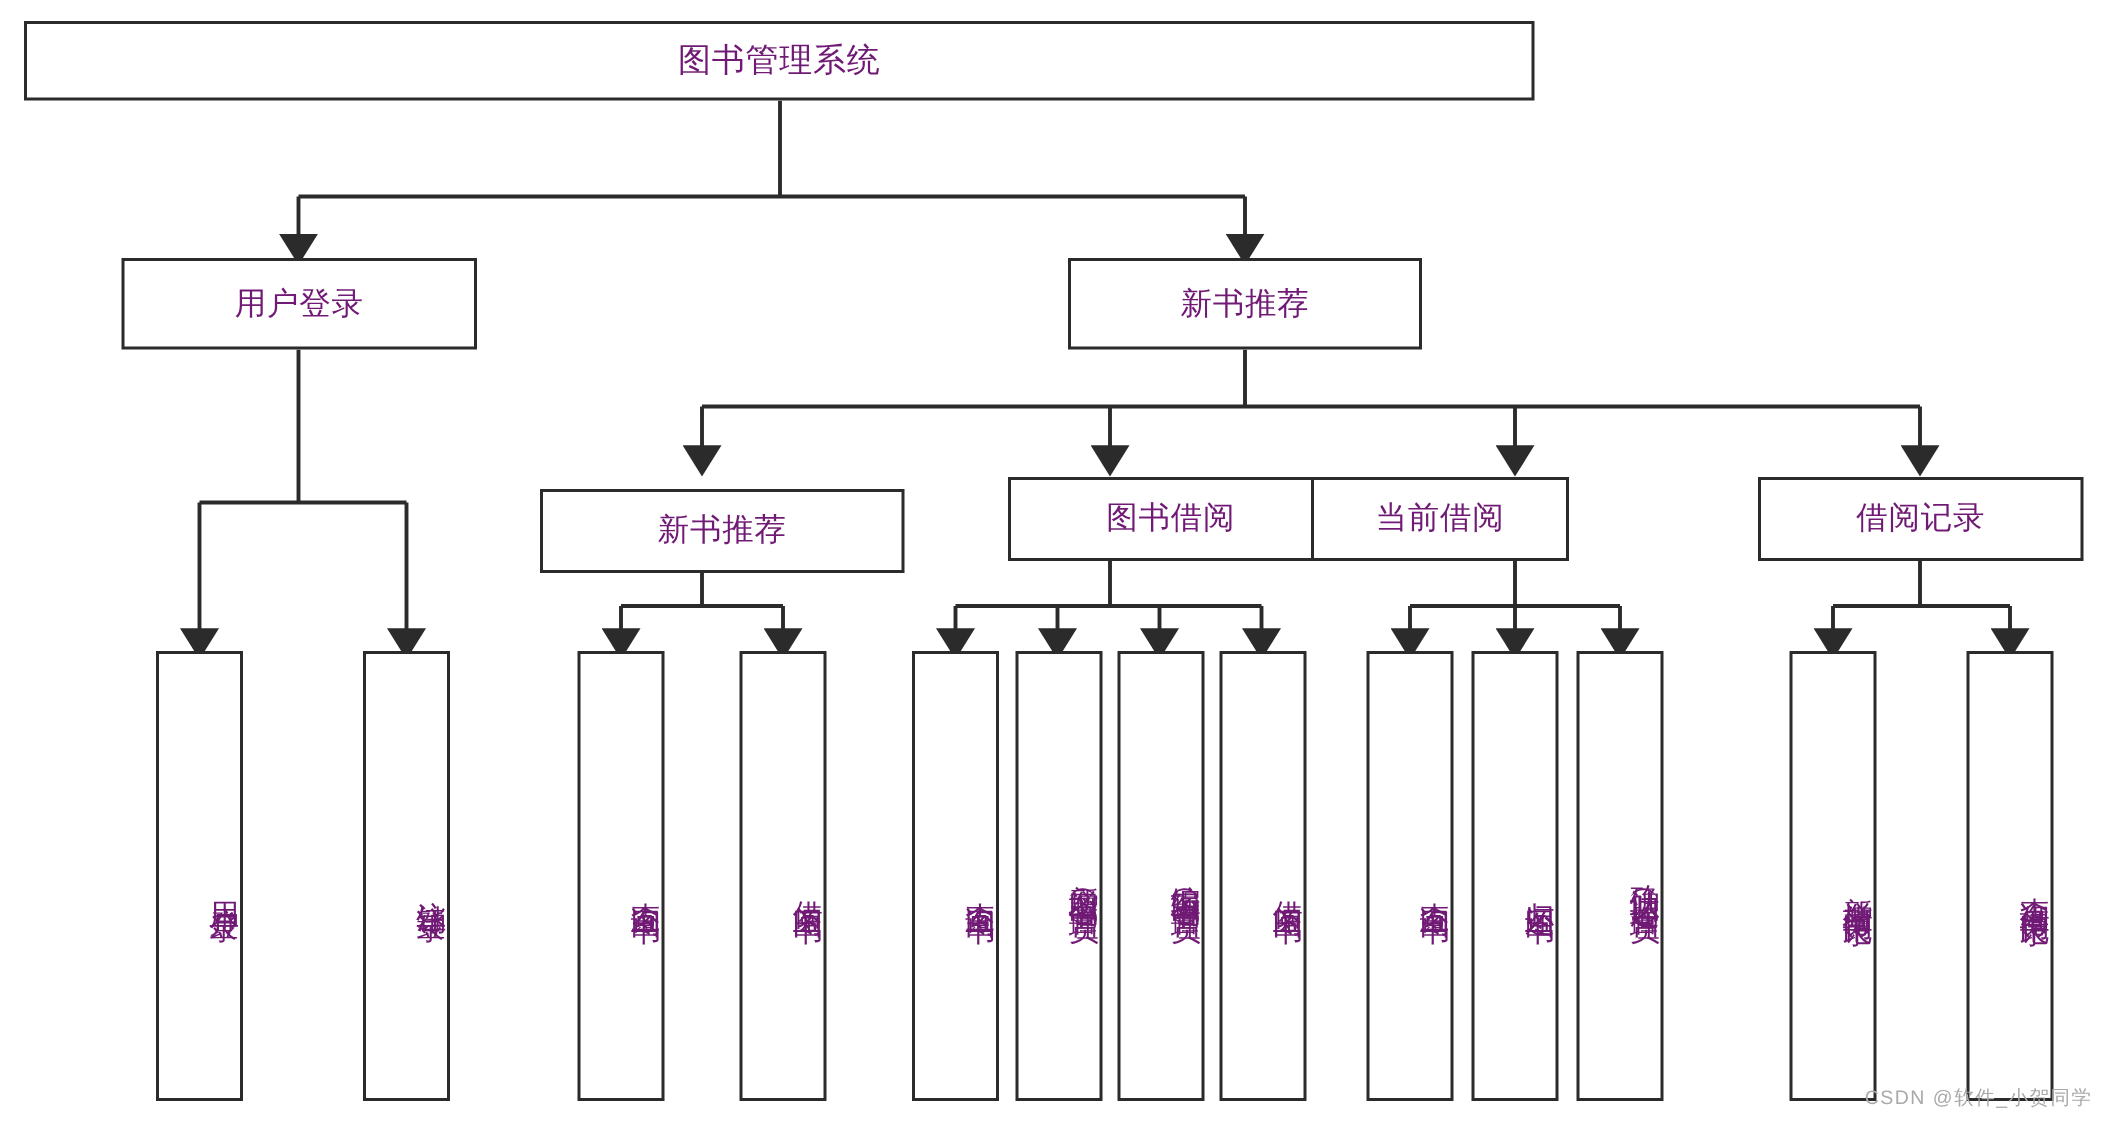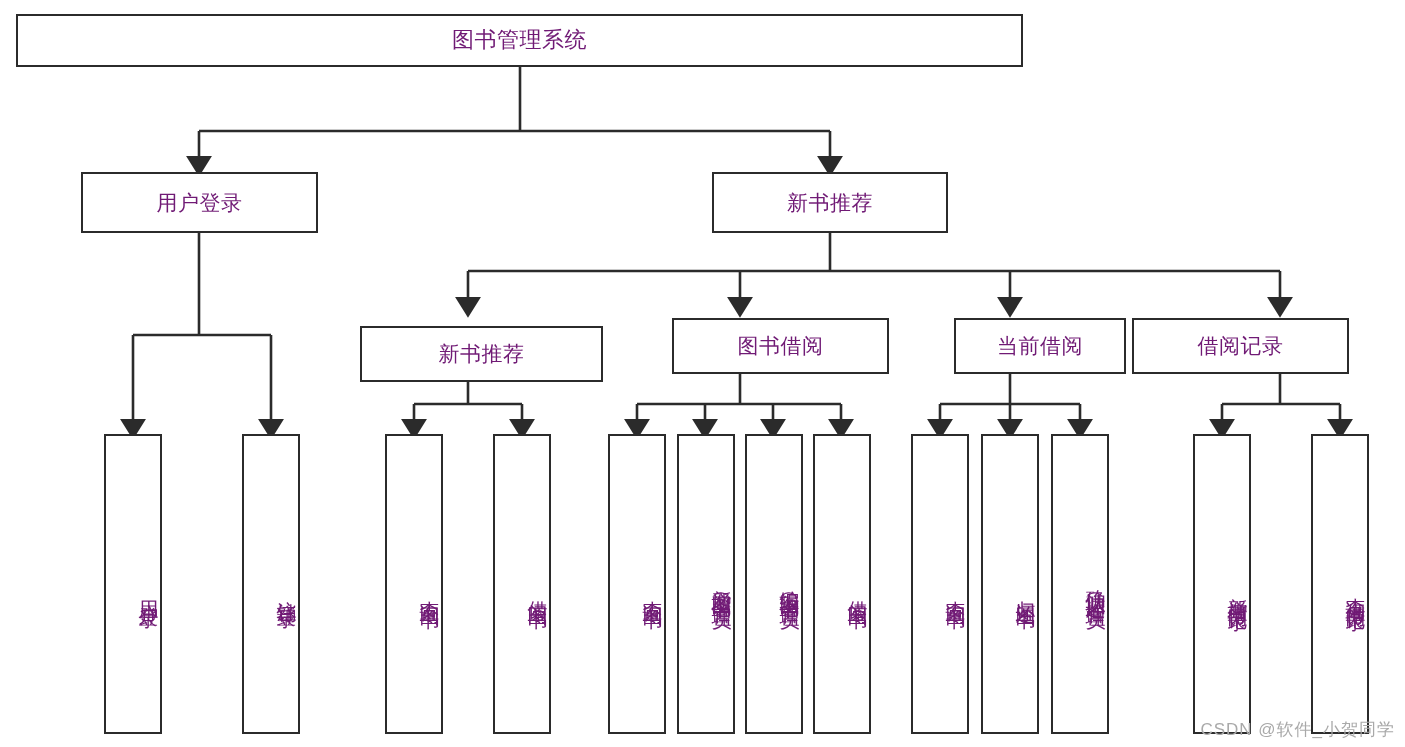--- a/index.html
+++ b/index.html
@@ -51,21 +51,21 @@
     letter-spacing:3px;
     white-space:pre;
   }
   .node.v.tall{
     padding-top:6px;
   }
   .watermark{
     position:absolute;
     right:10px;
     bottom:6px;
-    font-size:17px;
+    font-size:13px;
     color:#a9a9a9;
     letter-spacing:1px;
     white-space:nowrap;
     user-select:none;
   }
 </style>
 </head>
 <body>
 
 <div id="canvas">
@@ -124,23 +124,23 @@
   <div class="node h root" style="left:16px; top:14px; width:1007px; height:53px;">图书管理系统</div>
 
   <div class="node h" style="left:81px; top:172px; width:237px; height:61px;">用户登录</div>
 
   <div class="node h" style="left:712px; top:172px; width:236px; height:61px;">新书推荐</div>
 
   <div class="node h" style="left:360px; top:326px; width:243px; height:56px;text-align:center;">新书推荐</div>
 
   <div class="node h" style="left:632px; top:318px; width:217px; height:56px;margin-left:40px;">图书借阅</div>
 
-  <div class="node h" style="left:954px; top:318px; width:172px; height:56px;">当前借阅</div>
+  <div class="node h" style="left:874px; top:318px; width:172px; height:56px;">当前借阅</div>
 
-  <div class="node h" style="left:1132px; top:318px; width:217px; height:56px;">借阅记录</div>
+  <div class="node h" style="left:1172px; top:318px; width:217px; height:56px;">借阅记录</div>
 
   <div class="node v" style="left:104px; top:434px; width:58px; height:300px;">用户登录</div>
 
   <div class="node v" style="left:242px; top:434px; width:58px; height:300px;">注销登录</div>
 
   <div class="node v" style="left:385px; top:434px; width:58px; height:300px;">查询图书</div>
 
   <div class="node v" style="left:493px; top:434px; width:58px; height:300px;">借阅图书</div>
 
   <div class="node v" style="left:608px; top:434px; width:58px; height:300px;">查询图书</div>

